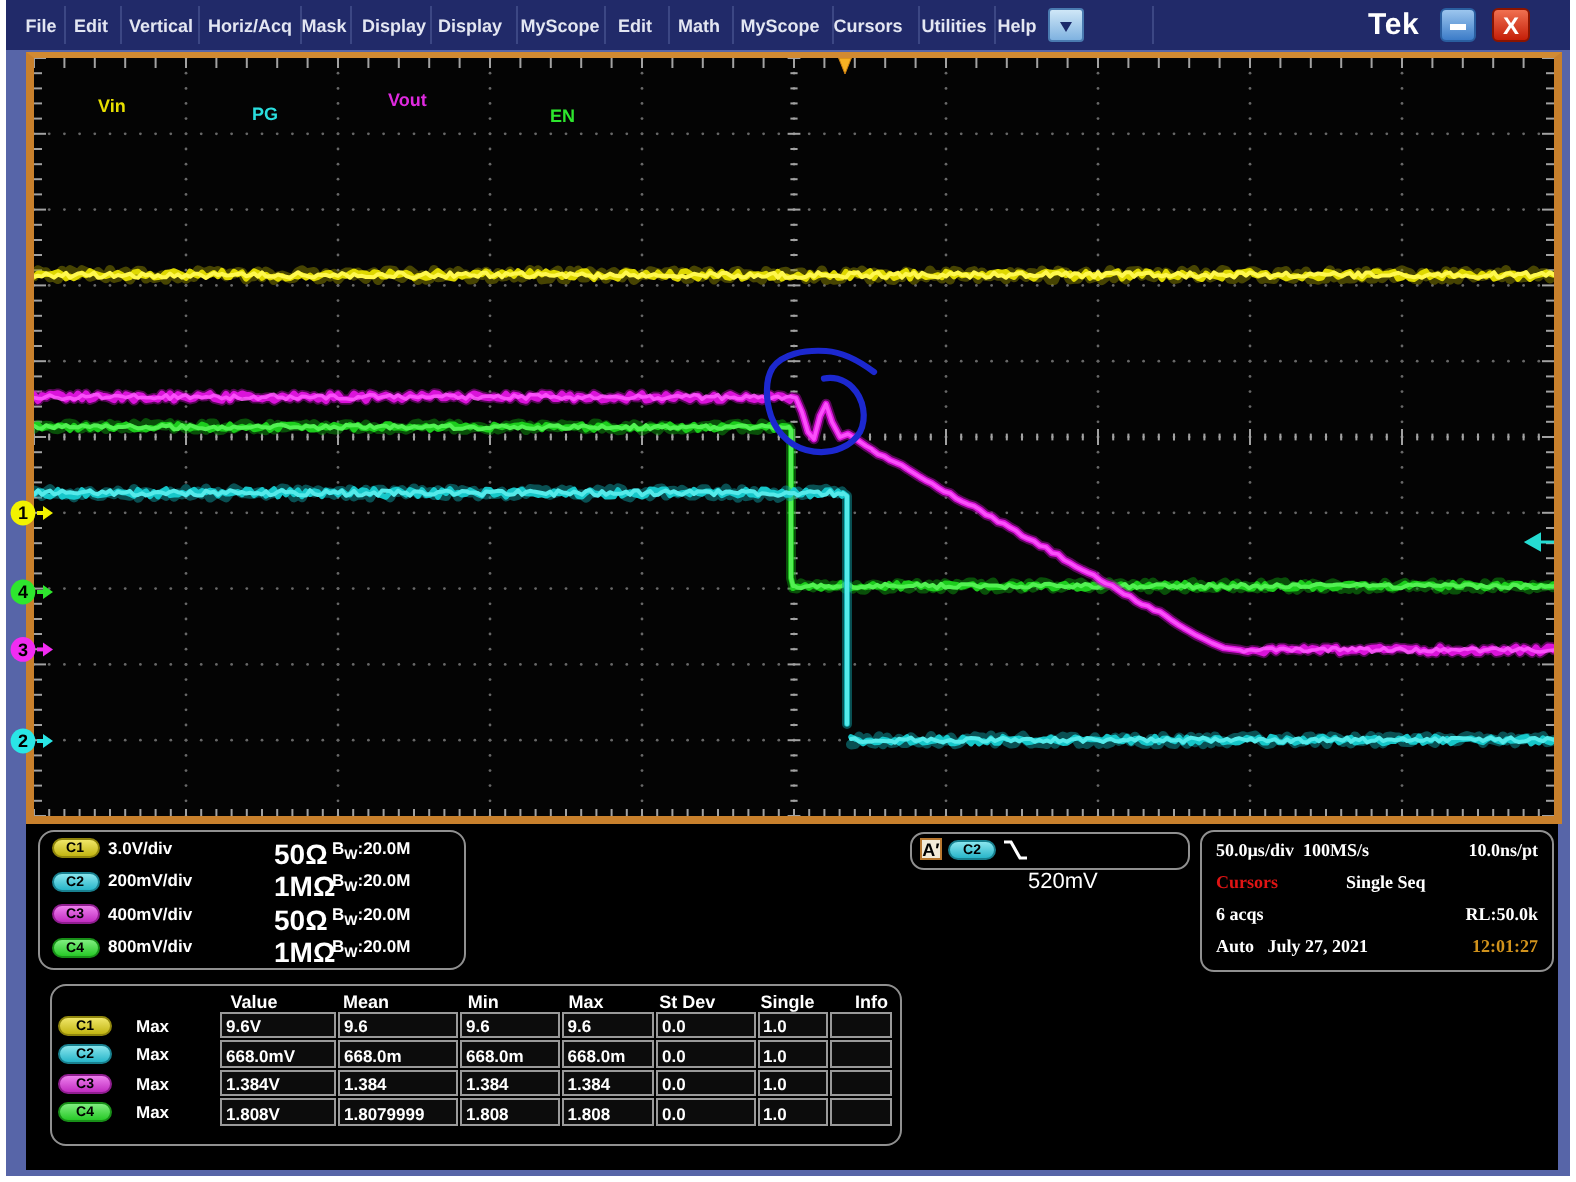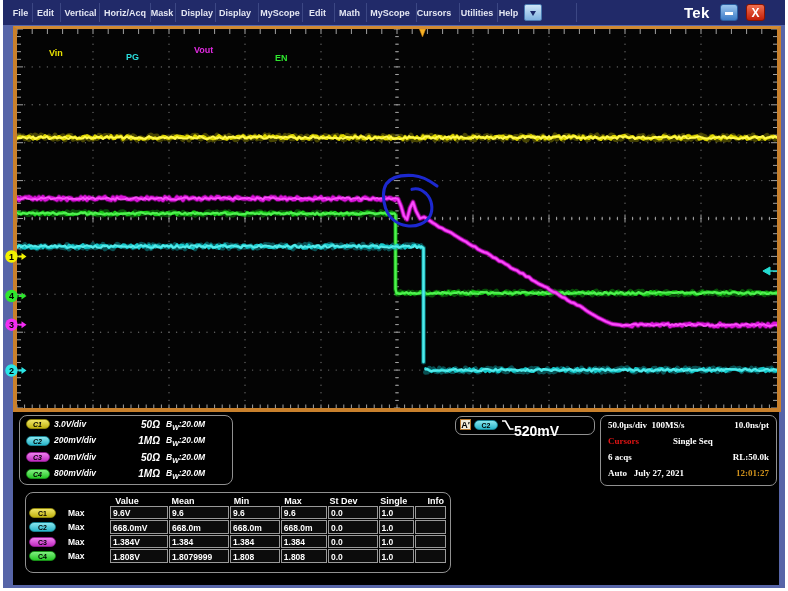--- a/index.html
+++ b/index.html
@@ -10,35 +10,35 @@
 #minb::after { content:""; position:absolute; left:4px; right:4px; top:7px; height:3px; background:#fff; }
 #closeb { position:absolute; left:743px; top:4px; width:19px; height:17px; border-radius:3px; background:linear-gradient(#f07050,#c41e08); border:1px solid #8a1400; color:#fff; font-size:12px; font-weight:bold; text-align:center; line-height:16px; }
 #dropbtn { position:absolute; left:521px; top:4px; width:18px; height:17px; border-radius:2px; background:linear-gradient(#cfe7f7,#7fb2e0); border:1px solid #4a7ab0; }
 #dropbtn::after { content:""; position:absolute; left:5px; top:6px; border-left:3.5px solid transparent; border-right:3.5px solid transparent; border-top:5.5px solid #1a2a6a; }
 #frame { position:absolute; left:3px; top:25px; width:782px; height:563px; background:#5765a8; }
 #inner { position:absolute; left:10px; top:1px; width:766px; height:559px; background:#000; }
 #grat { position:absolute; left:13px; top:26px; width:768px; height:386px; background:#040404; border:4px solid #c8802c; border-top:3px solid #d18a32; }
 #wavesvg { position:absolute; left:0; top:0; }
 .box { position:absolute; background:#000; border:1.5px solid #909090; border-radius:8px; }
 #chbox { left:19px; top:415px; width:214px; height:70px; }
-.chrow { position:absolute; left:0; width:100%; height:16.4px;font-style:italic; }
+.chrow { position:absolute; left:0; width:100%; height:16.4px; }
 .pill { position:absolute; left:5.5px; top:3px; width:24px; height:10px; border-radius:5px; color:#000; font-size:7px; font-weight:bold; text-align:center; line-height:10px; }
 .p1 { background:linear-gradient(#f0e668,#c2b512); border:1px solid #8f850c; }
 .p2 { background:linear-gradient(#8ae6ee,#27b5c9); border:1px solid #18808f; }
 .p3 { background:linear-gradient(#ee80ee,#c02cc0); border:1px solid #8f1d8f; }
 .p4 { background:linear-gradient(#80ee80,#27c927); border:1px solid #188f18; }
 .chrow .vdiv { position:absolute; left:34px; top:2.5px; color:#fff; font-size:8.5px; font-weight:bold; }
-.chrow .ohm { position:absolute; left:103px; top:2.5px; width:37px; text-align:right; color:#fff; font-size:10px; font-weight:bold; }
+.chrow .ohm { position:absolute; left:117px; top:2.5px; width:37px; color:#fff; font-size:14px; font-weight:bold; }
 .chrow .bw { position:absolute; left:146px; top:2.5px; color:#fff; font-size:8.5px; font-weight:bold; }
 .chrow .bw sub { font-size:7px; }
 #trigbox { left:455px; top:416px; width:140px; height:19px; border-radius:7px; }
 #trigbox .aicon { position:absolute; left:4px; top:2px; width:11px; height:11px; background:#f2ead8; border:1px solid #b87830; color:#000; font-size:9px; font-weight:bold; text-align:center; line-height:10px; }
 #trigbox .pill { left:18px; top:2.5px; width:24px; }
 #trigbox .edge { position:absolute; left:45px; top:2px; }
-#trigbox .tval { position:absolute; left:58px; top:6px; color:#fff; font-size:14px; font-weight:bold; }
+#trigbox .tval { position:absolute; left:58px; top:18px; color:#fff; font-size:11px; font-weight:normal; }
 #horbox { left:600px; top:415px; width:177px; height:71px; border-radius:7px; color:#fff; font-size:9px; font-weight:bold; }
 #horbox div { position:absolute; white-space:nowrap;font-family:Liberation Serif, serif; }
 #measbox { left:25px; top:492px; width:426px; height:81px; }
 .th { position:absolute; top:3px; transform:translateX(-50%); color:#fff; font-size:9px; font-weight:bold; white-space:nowrap; }
 .trow { position:absolute; left:0; height:14.5px; }
 .trow .pill { left:3px; top:2px; width:27px; }
 .trow .maxlbl { position:absolute; left:42px; top:2px; color:#fff; font-size:8.5px; font-weight:bold; }
 .td { position:absolute; top:0; height:13.5px; border:1px solid #9a9a9a; background:#0c0c0c; color:#fff; font-size:8.5px; font-weight:bold; padding:1.5px 0 0 2px; }
 </style></head>
 <body>

